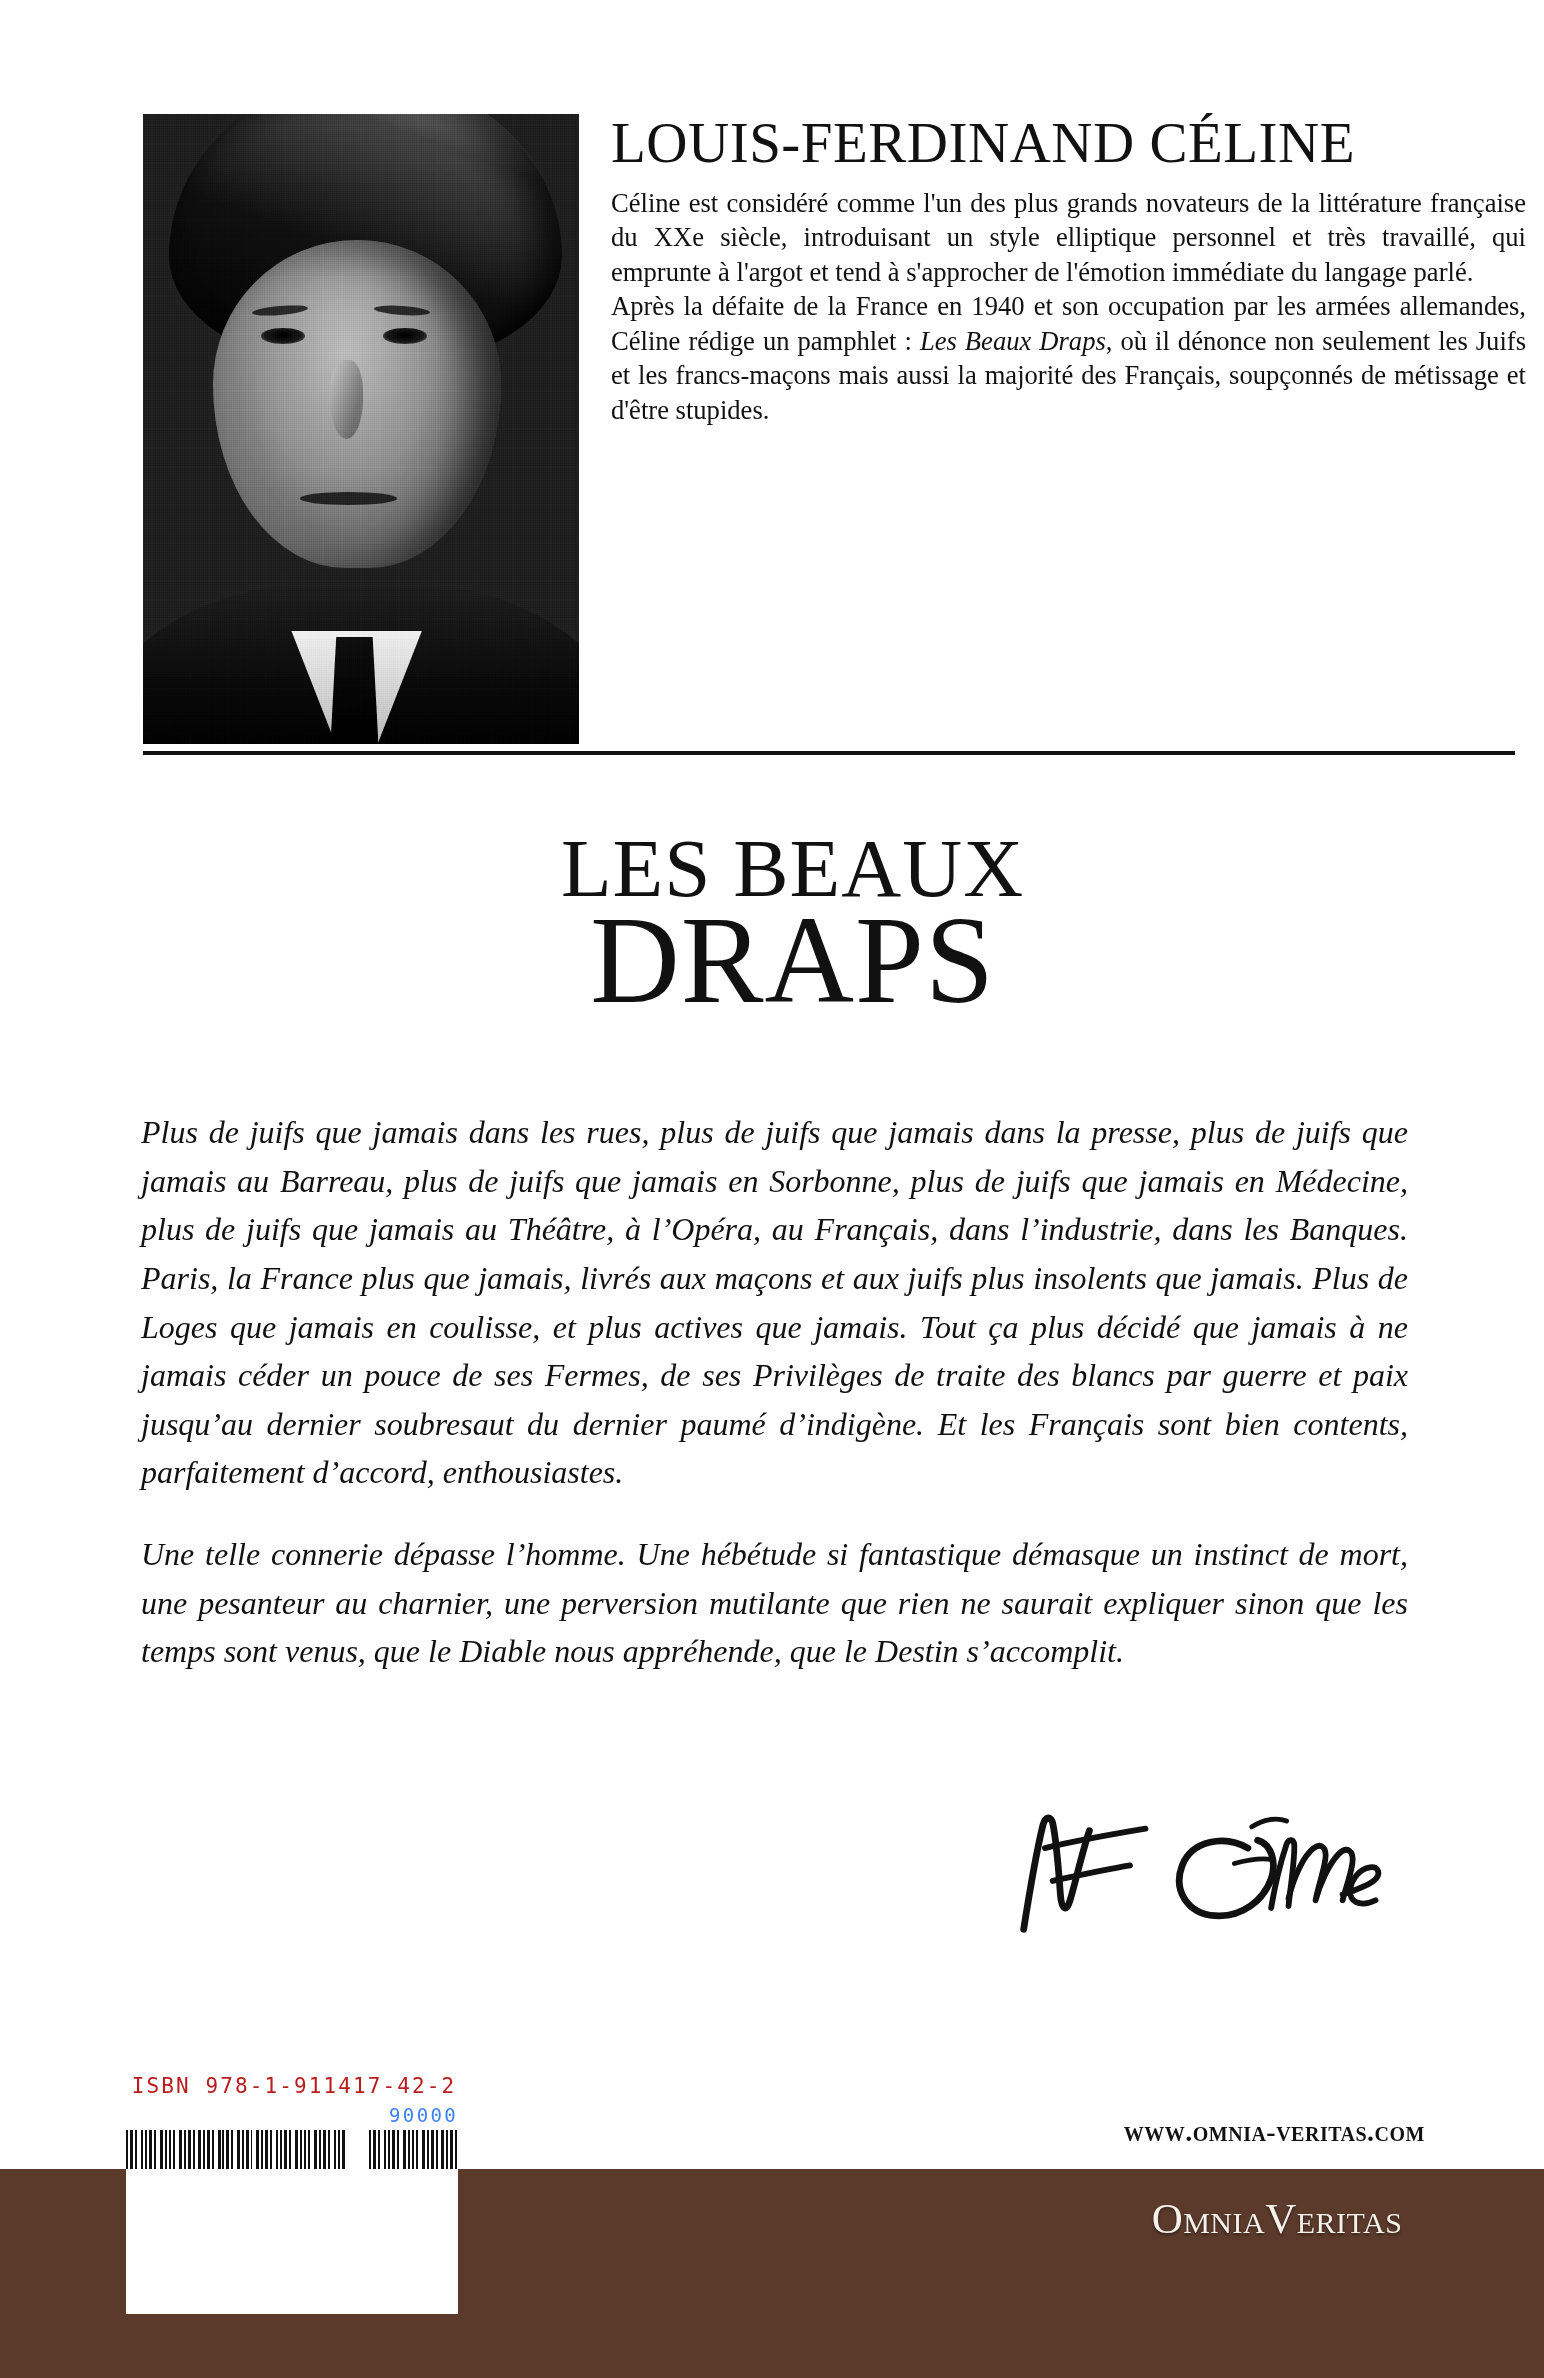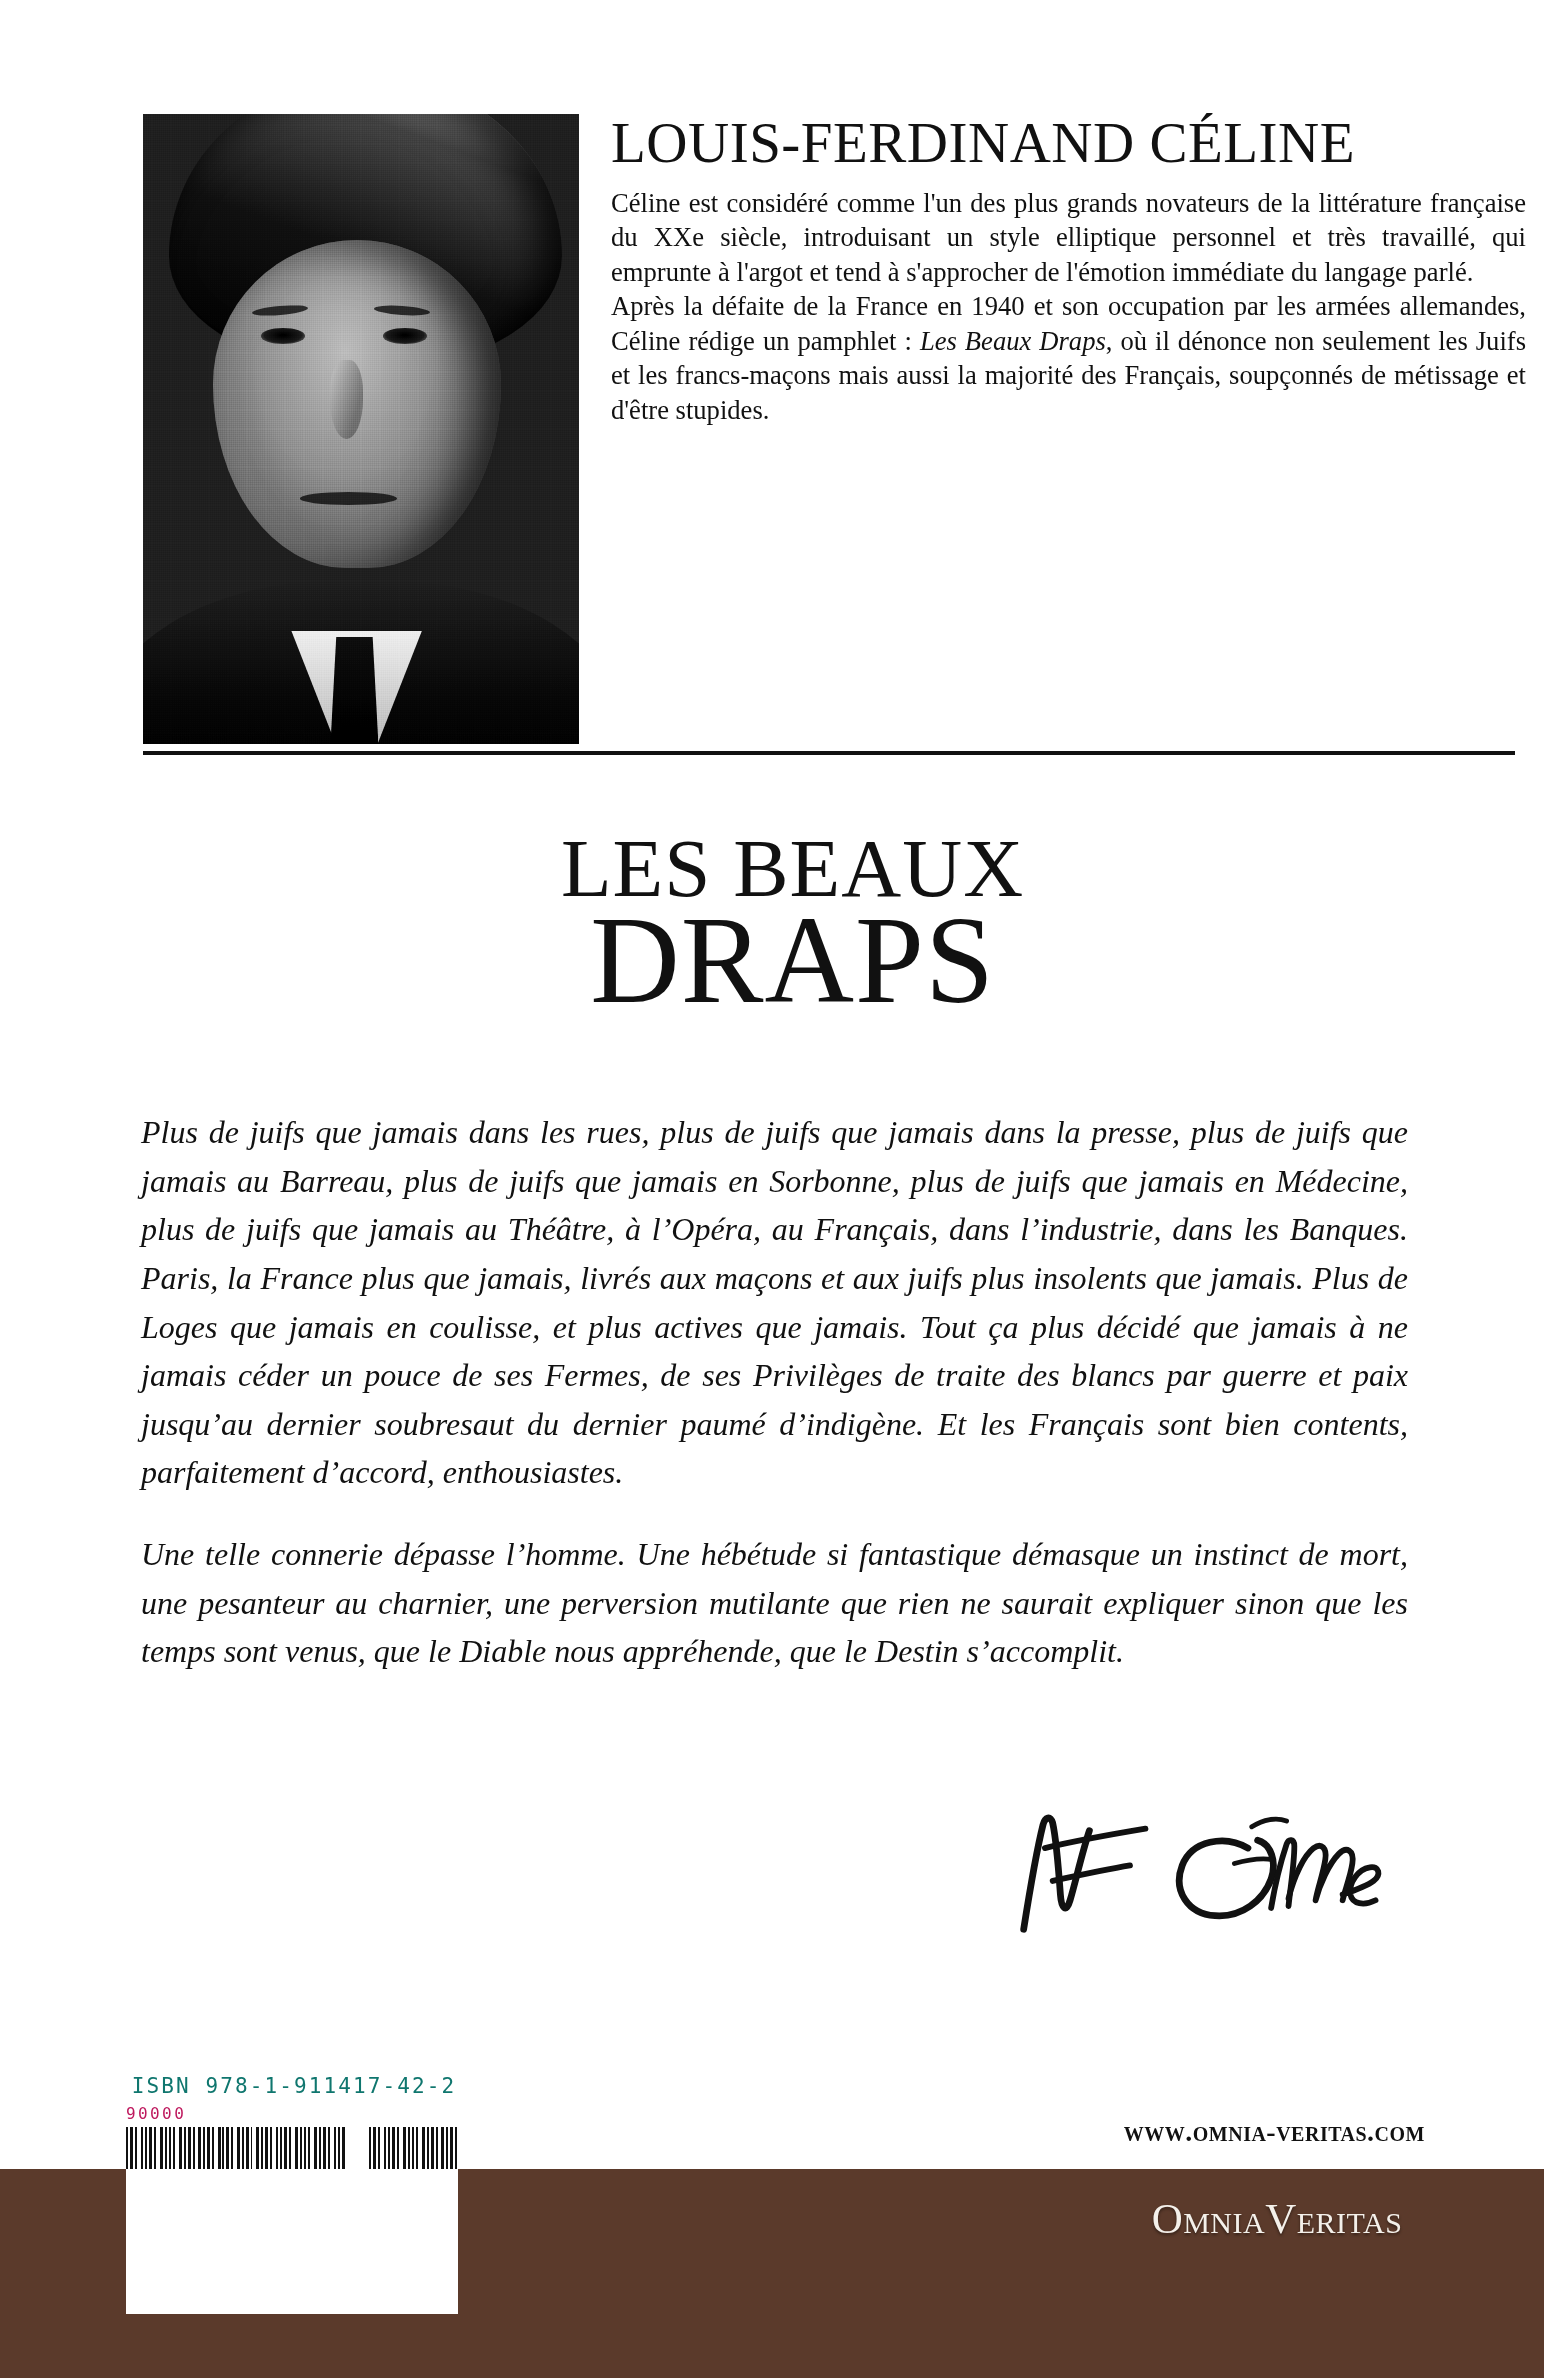--- a/index.html
+++ b/index.html
@@ -224,29 +224,30 @@
   .barcode-area {
     position: absolute;
     left: 126px;
     top: 2074px;
     width: 338px;
   }
   .isbn-text {
     font-family: "DejaVu Sans Mono", "Liberation Mono", monospace;
     font-size: 21px;
     letter-spacing: 2.1px;
-    color: #0f766e;
+    color: #b91c1c;
     margin: 0 0 5.8px 5.8px;
     white-space: nowrap;
   }
   .addon-text {
     font-family: "DejaVu Sans Mono", "Liberation Mono", monospace;
-    font-size: 16px;
+    font-size: 19px;
     letter-spacing: 2.4px;
-    color: #be185d;
+    color: #3b82f6;
+    text-align: right;
     margin: 0 5.8px 3.9px 0;
   }
   .bars {
     position: relative;
     height: 112px;
     width: 332px;
   }
   .bars .main-bars, .bars .addon-bars {
     position: absolute;
     top: 0;

